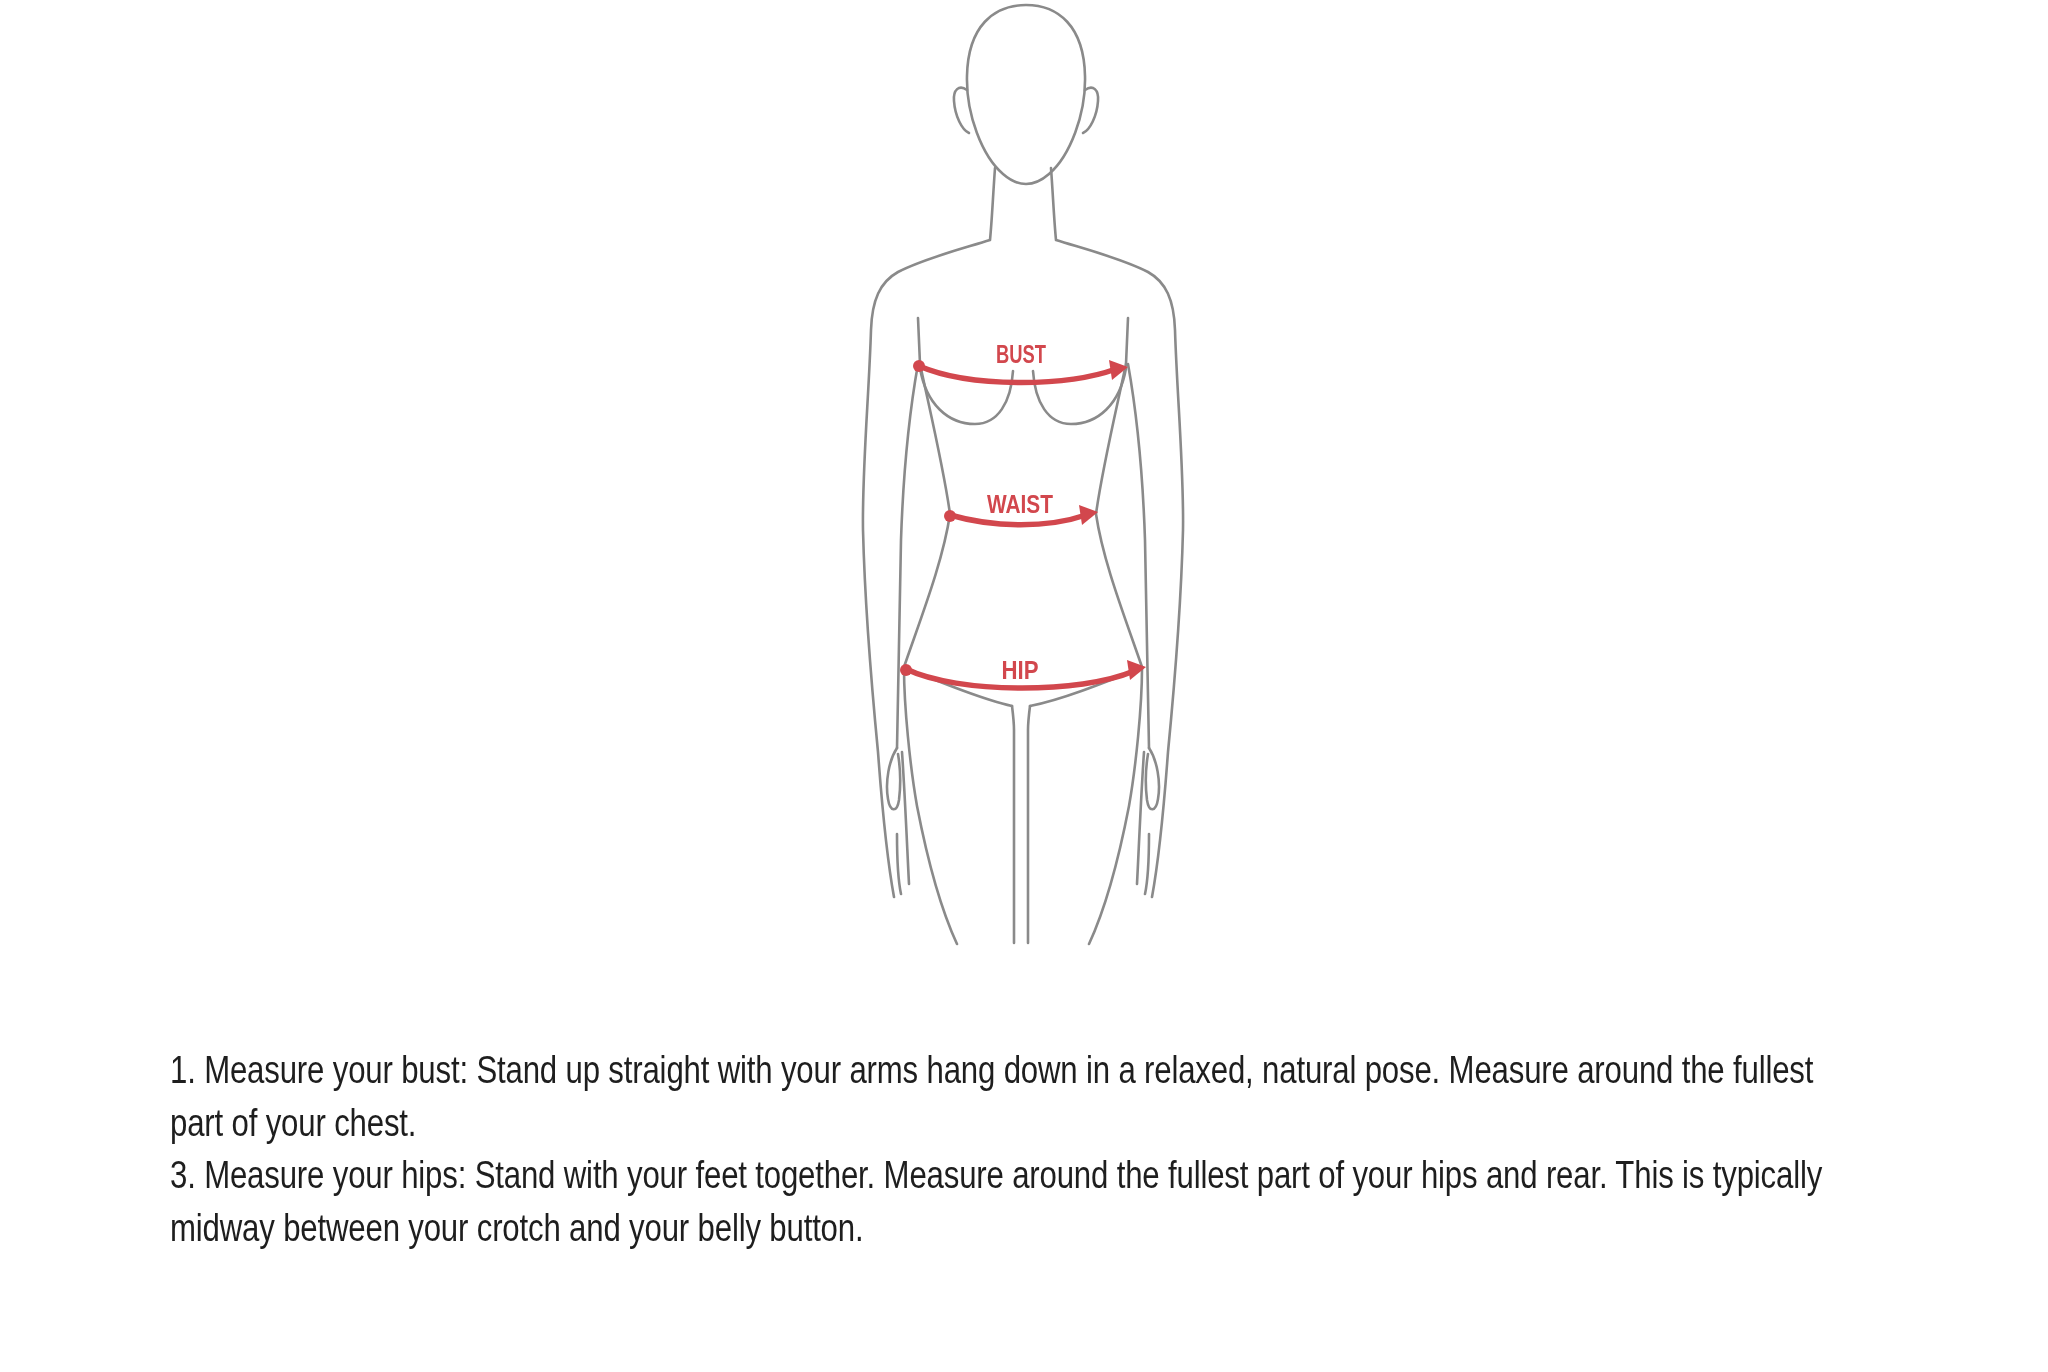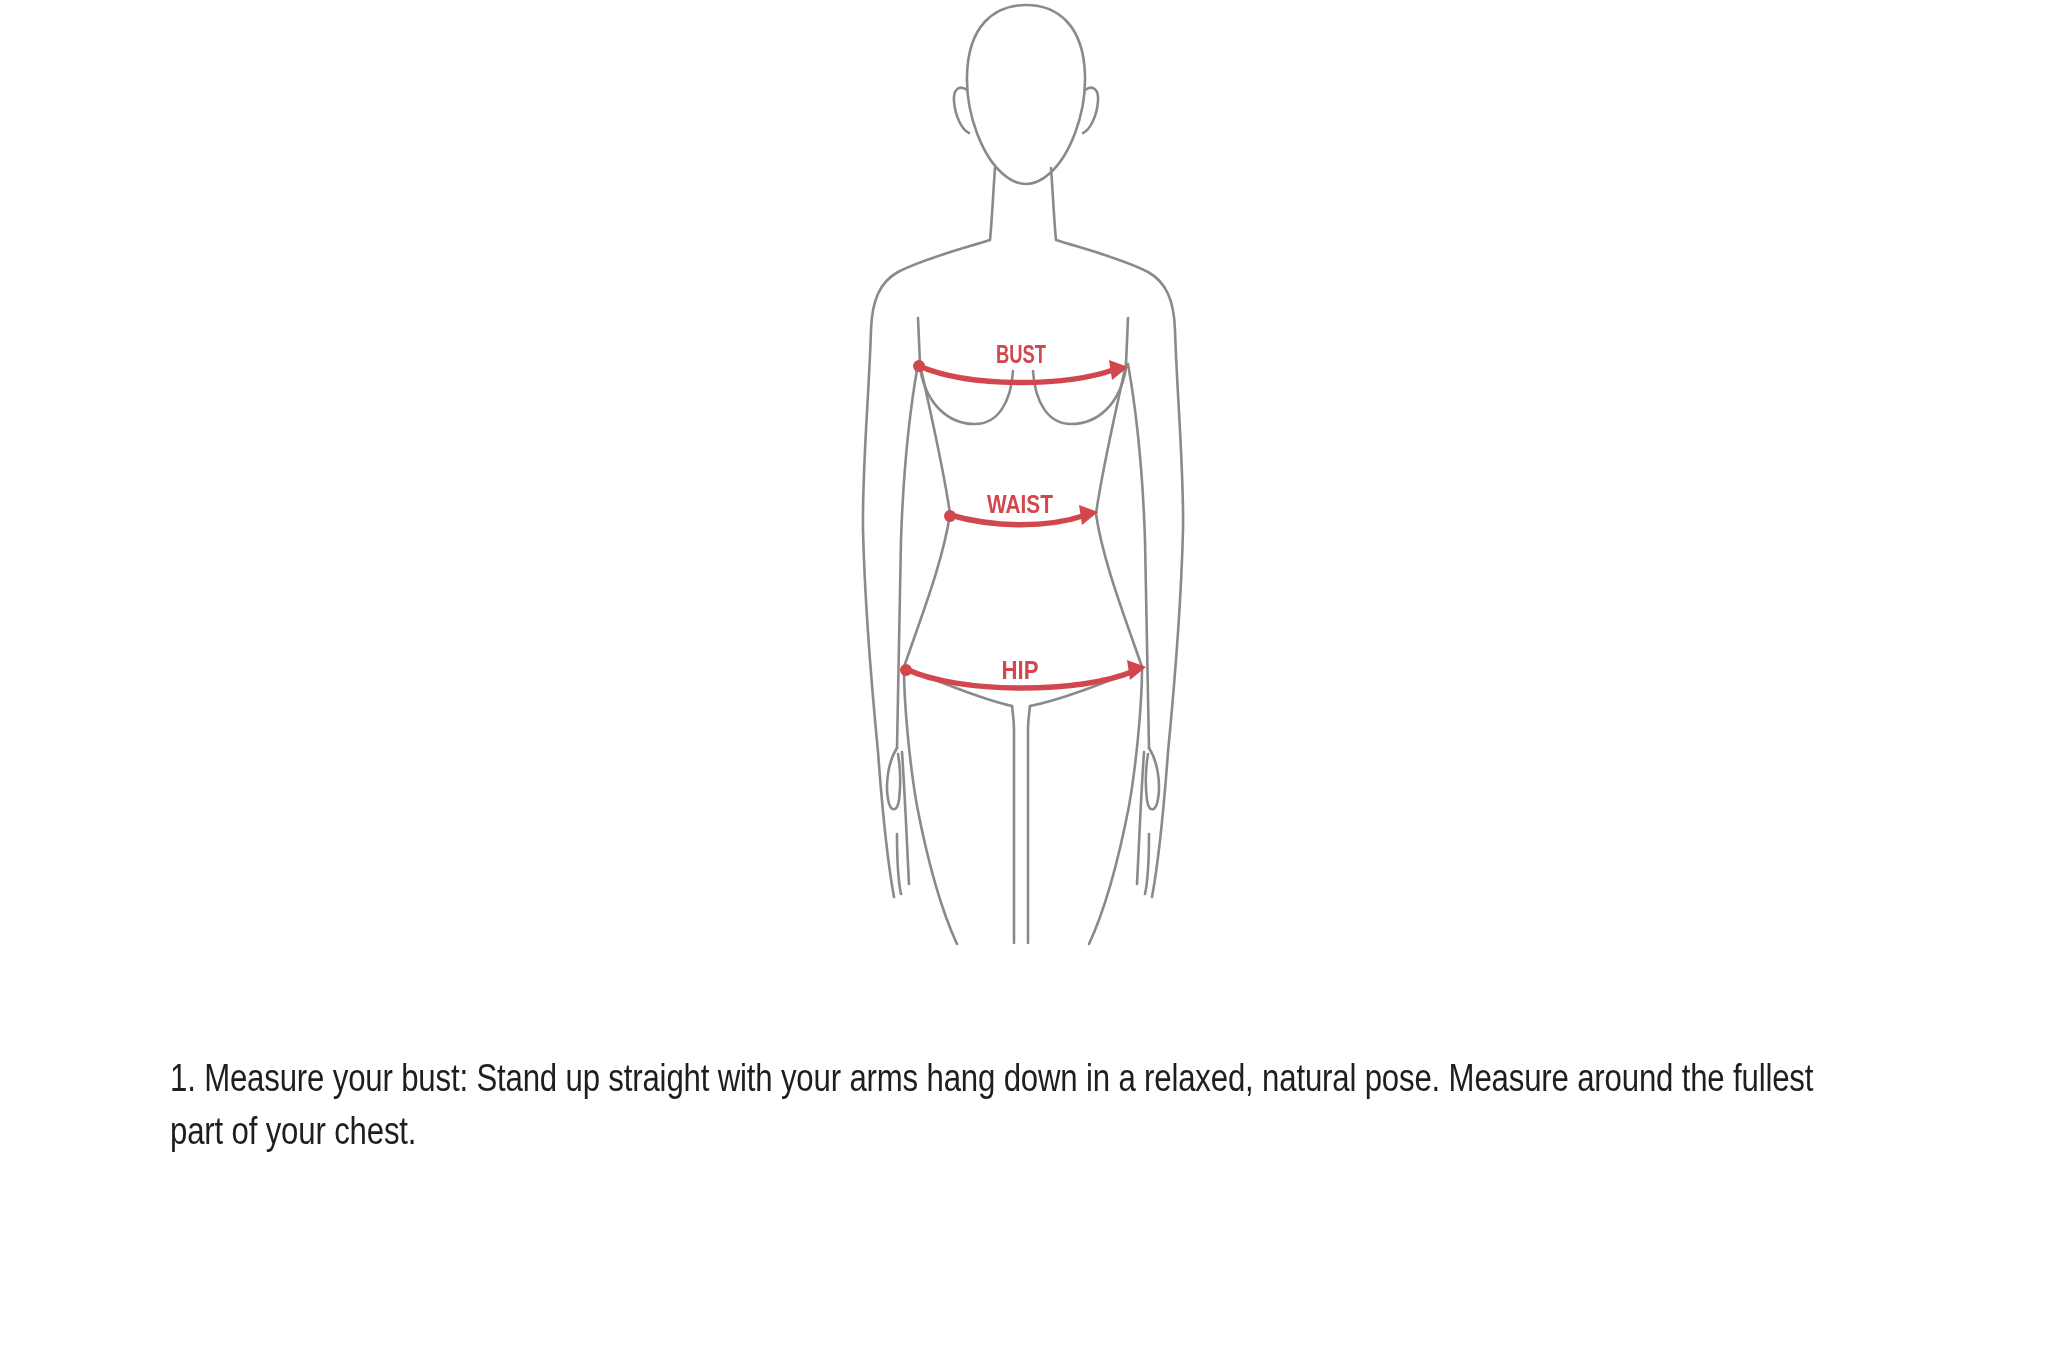--- a/index.html
+++ b/index.html
@@ -46,21 +46,20 @@
   }
   .instructions {
     position: absolute;
     left: 170px;
     top: 1044px;
     width: 1860px;
     color: #1e1e1e;
     font-size: 38px;
     line-height: 52.5px;
     letter-spacing: -0.2px;
-    margin-top: 8px;
   }
   .instr-line {
     white-space: nowrap;
     transform: scaleX(0.82);
     transform-origin: 0 50%;
   }
 </style>
 </head>
 <body>
 
@@ -127,15 +126,19 @@
         <text x="1020" y="679" textLength="37" lengthAdjust="spacingAndGlyphs">HIP</text>
       </g>
     </svg>
   </div>
 
   <div class="instructions">
     <div class="instr-step">
       <div class="instr-line">1. Measure your bust: Stand up straight with your arms hang down in a relaxed, natural pose. Measure around the fullest</div>
       <div class="instr-line">part of your chest.</div>
     </div>
+    <div class="instr-step">
+      <div class="instr-line">3. Measure your hips: Stand with your feet together. Measure around the fullest part of your hips and rear. This is typically</div>
+      <div class="instr-line">midway between your crotch and your belly button.</div>
+    </div>
   </div>
 
 </div>
 
 </body></html>

